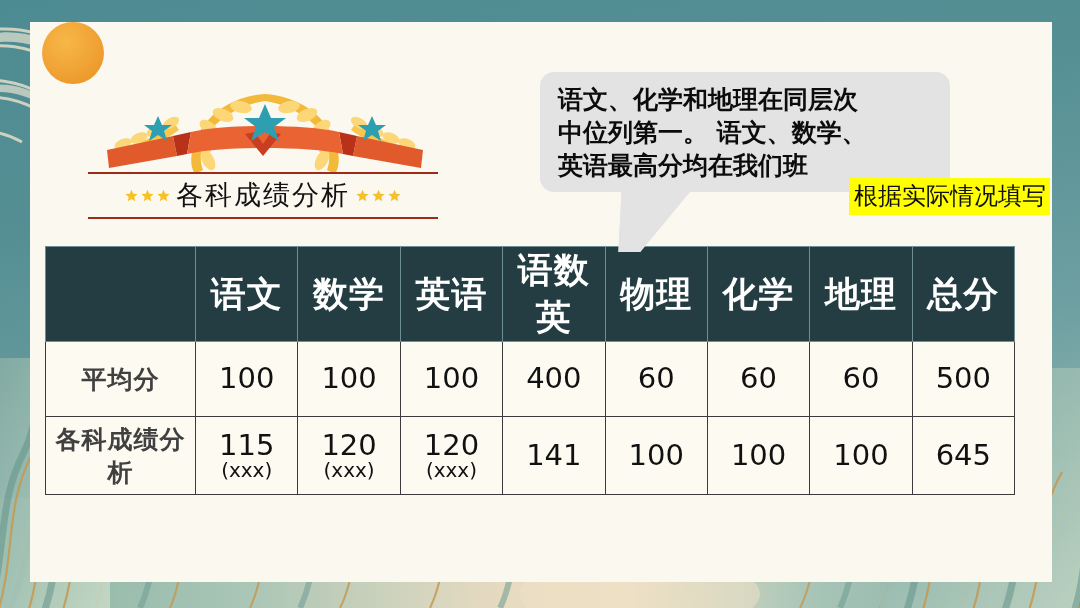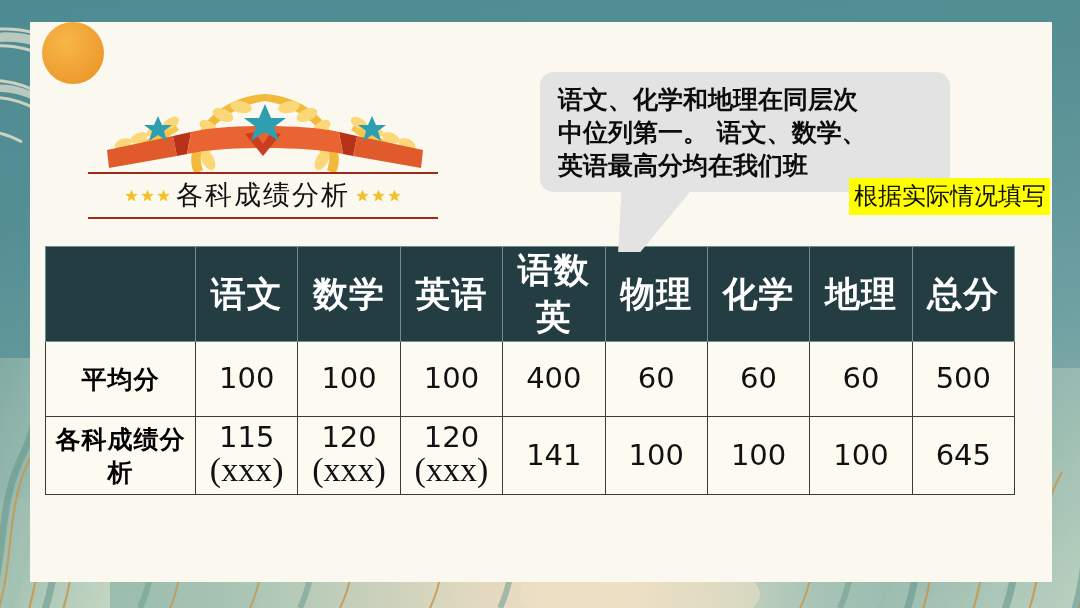--- a/index.html
+++ b/index.html
@@ -146,34 +146,34 @@
     font-weight: 700;
     font-size: 35px;
     letter-spacing: 1px;
     height: 72px;
   }
   table.grades thead th.corner { background: #243d42; }
   table.grades tbody th.rowlabel {
     font-family: "DejaVu Sans", sans-serif;
     font-weight: 700;
     font-size: 25px;
-    color: #000000;
+    color: #404040;
     letter-spacing: 1px;
   }
   table.grades tbody td {
     font-family: "DejaVu Sans", sans-serif;
     font-size: 29px;
     color: #111;
   }
   tr.r-avg th, tr.r-avg td { height: 75px; }
   tr.r-rank th, tr.r-rank td { height: 66px; }
   tr.r-top th, tr.r-top td { height: 78px; }
   td.rank-red { color: #e8132a; font-weight: 700; }
   .cellmain { display: block; line-height: 1.02; }
-  .cellsub { display: block; font-size: 34px; line-height: 1.02; font-family: Liberation Serif, serif; }
+  .cellsub { display: block; font-size: 20px; line-height: 1.02; }
   col.c0 { width: 150px; }
   col.cx { width: auto; }
 </style>
 </head>
 <body>
 
 <div id="slide">
 
   <svg class="bg-art cloud-tl" viewBox="0 0 190 180">
     <g fill="none" stroke="#f3e7cf" stroke-width="3" opacity="0.9">

